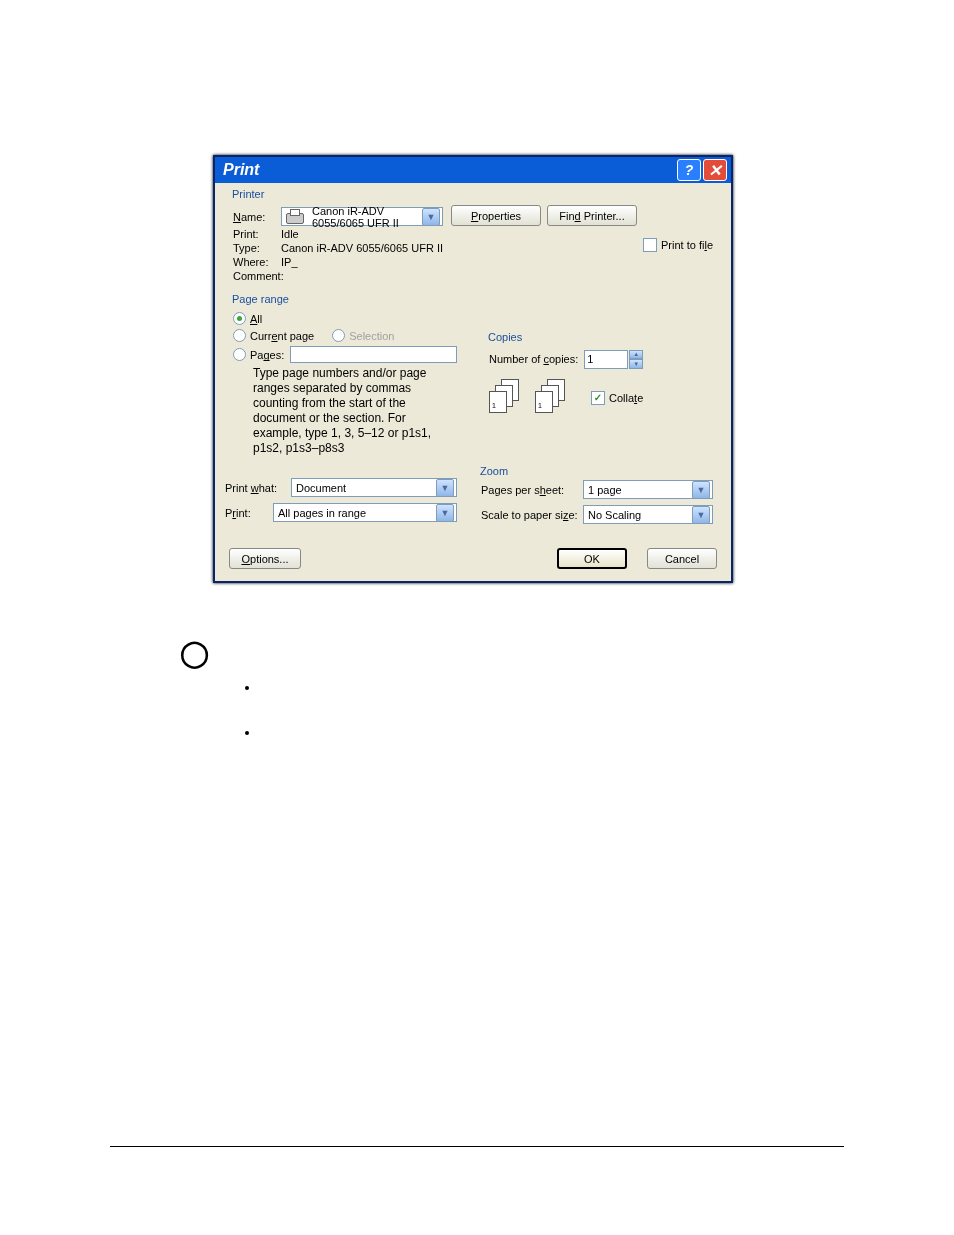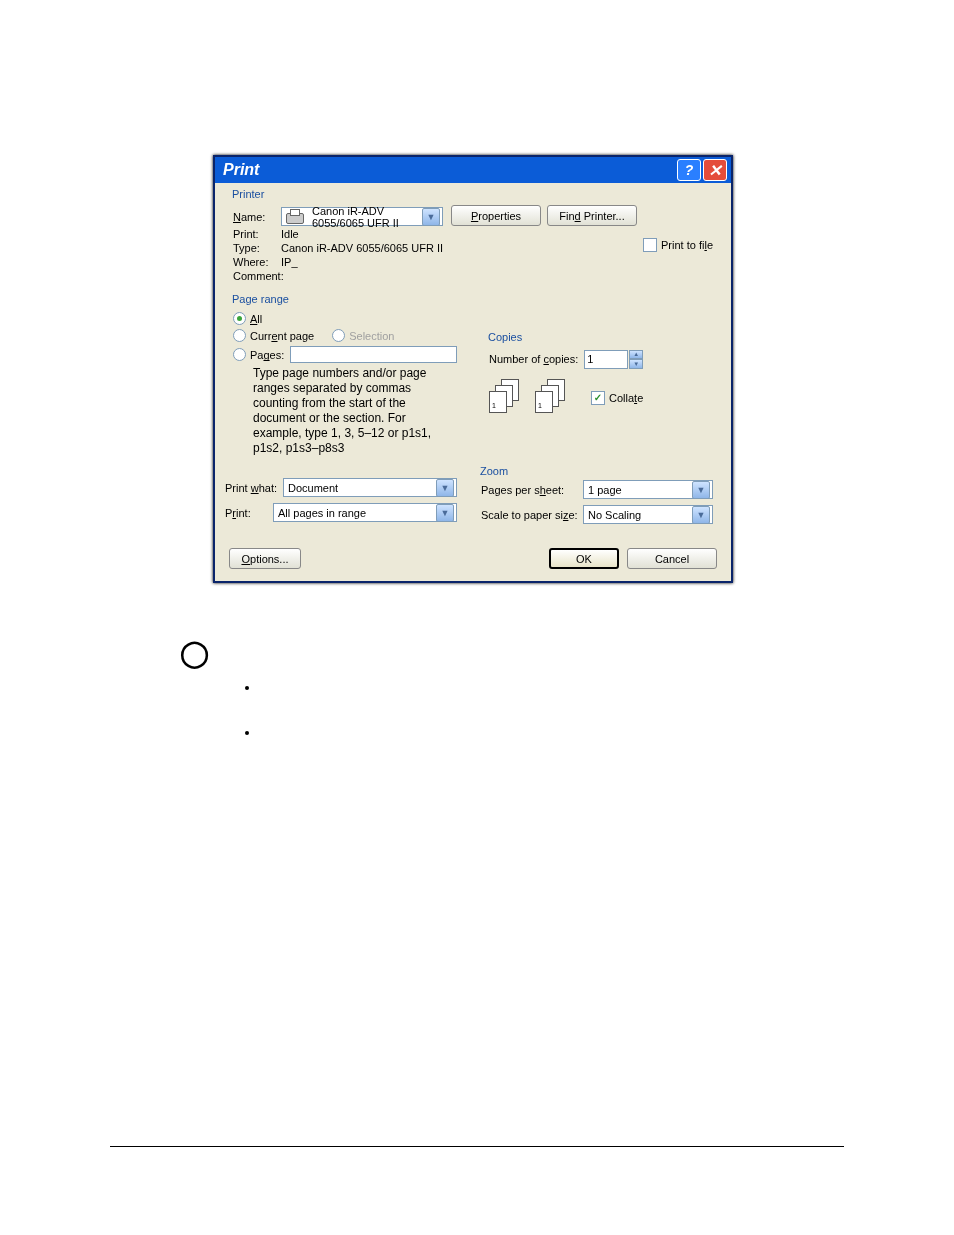--- a/index.html
+++ b/index.html
@@ -362,21 +362,21 @@
             <span class="checkbox">✓</span>
             <span>Colla<span class="underline">t</span>e</span>
           </label>
         </div>
       </div>
     </div>
 
     <div class="two-col" style="margin-top:6px;">
       <div class="col">
         <div class="row" style="margin-bottom:6px;">
-          <span style="width:58px;">Print <span class="underline">w</span>hat:</span>
+          <span style="width:66px;">Print <span class="underline">w</span>hat:</span>
           <div class="dropdown" style="flex:1;">
             <span class="txt">Document</span>
             <span class="dd-arrow">▼</span>
           </div>
         </div>
         <div class="row">
           <span style="width:48px;">P<span class="underline">r</span>int:</span>
           <div class="dropdown" style="flex:1;">
             <span class="txt">All pages in range</span>
             <span class="dd-arrow">▼</span>
@@ -399,23 +399,23 @@
             <span class="dd-arrow">▼</span>
           </div>
         </div>
       </div>
     </div>
 
     <div class="bottom-row">
       <div class="btn" style="width:72px;">
           <span><span class="underline">O</span>ptions...</span>
         </div>
-      <div style="display:flex; gap:8px;border-radius:10px;">
+      <div style="display:flex; gap:20px;border-radius:10px;">
         <div class="btn default-btn" style="width:70px;">OK</div>
-        <div class="btn" style="width:90px;">Cancel</div>
+        <div class="btn" style="width:70px;">Cancel</div>
       </div>
     </div>
 
   </div>
 </div>
 
 <div class="bullet-section">
   <span class="circle-icon">◯</span>
   <ul class="bullets">
     <li></li>

